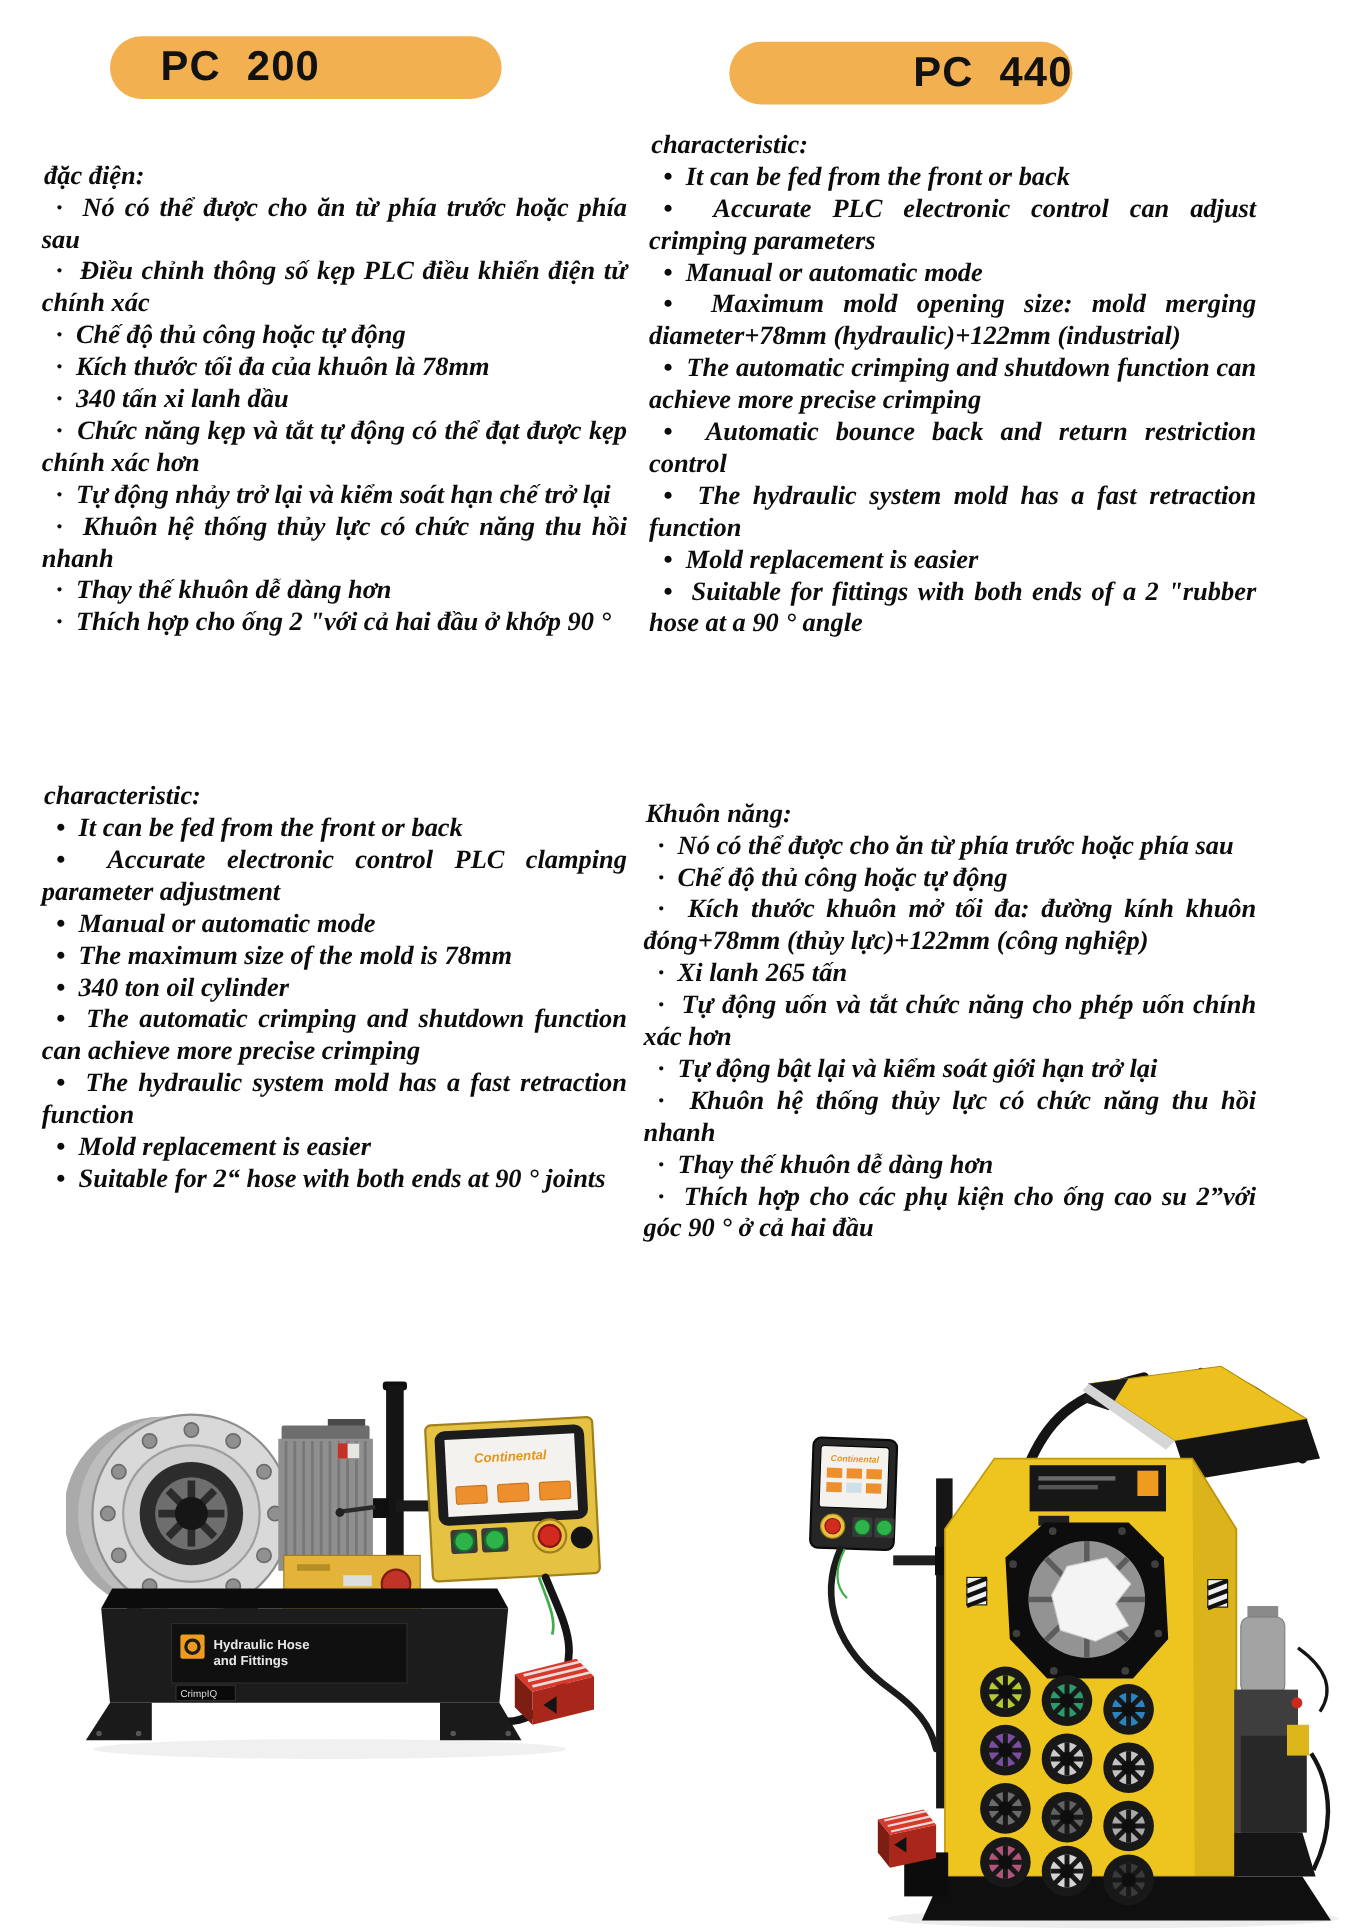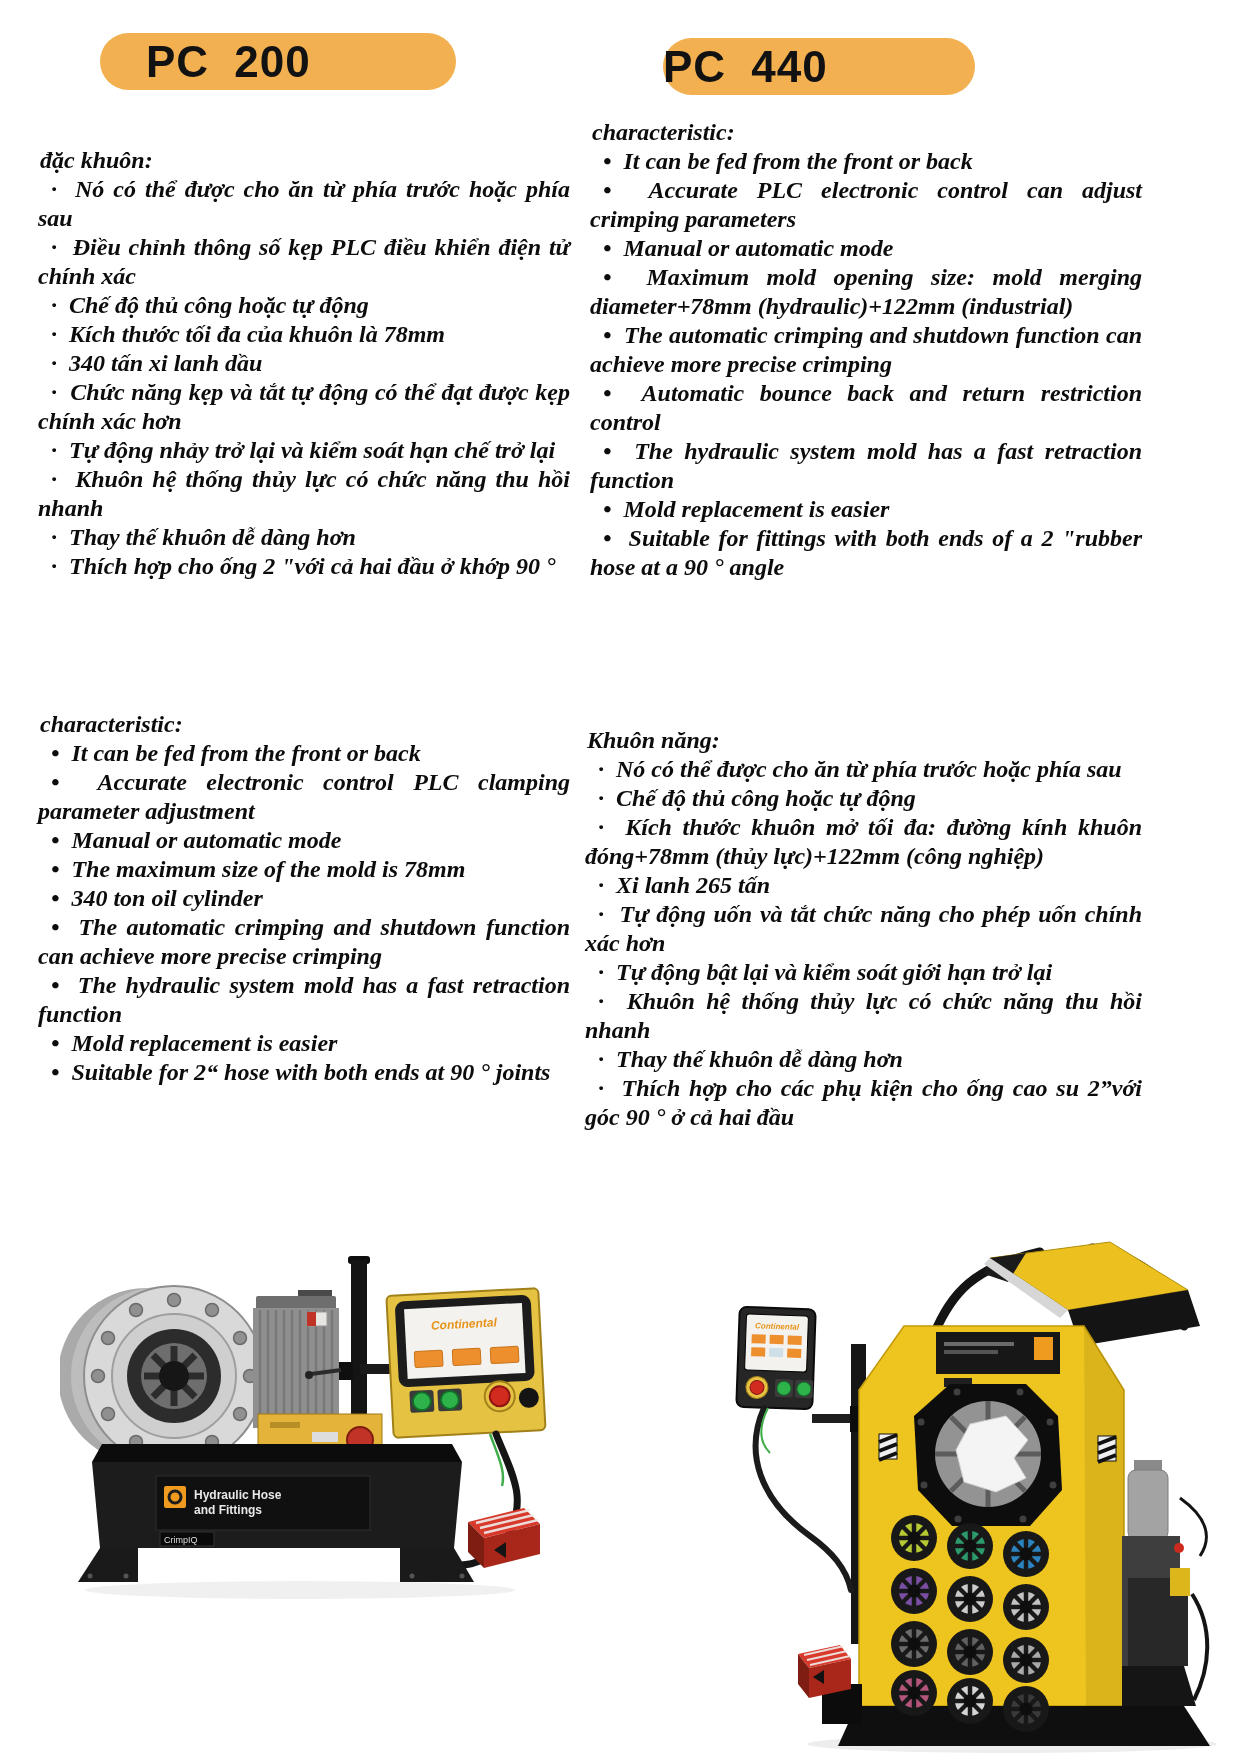--- a/index.html
+++ b/index.html
@@ -9,25 +9,25 @@
     background:#ffffff;
     overflow:hidden;
     font-family:"Liberation Serif",serif;
   }
   .badge{
     position:absolute;
     height:57px;border-radius:29px;
     background:#f2b050;
     display:flex;align-items:center;
     font-family:"Liberation Sans",sans-serif;
-    font-weight:700;font-size:44px;color:#121212;
+    font-weight:700;font-size:38px;color:#121212;
     word-spacing:12px;letter-spacing:1px;
   }
   .badge.pc200{left:100px;top:33px;width:310px;padding-left:46px;}
-  .badge.pc440{left:663px;top:38px;width:312px;justify-content:flex-start;padding-left:0;}
+  .badge.pc440{left:663px;top:38px;width:312px;justify-content:flex-end;padding-left:0;}
   .txtcol{
     position:absolute;
     font-style:italic;font-weight:bold;
     font-size:24px;line-height:29px;color:#0c0c0c;
     text-align:justify;
   }
   .txtcol .sec-heading{text-indent:2px;}
   .txtcol .li{text-indent:13px;}
   .col-left-vi{left:38px;top:146px;width:532px;}
   .col-left-en{left:38px;top:710px;width:532px;}
@@ -41,21 +41,21 @@
 <body>
 
 <div class="badge pc200">
   <span>PC 200</span>
 </div>
 <div class="badge pc440">
   <span>PC 440</span>
 </div>
 
 <div class="txtcol col-left-vi">
-  <div class="sec-heading">đặc khuôn:</div>
+  <div class="sec-heading">đặc điện:</div>
   <div>
       <div class="li">·&nbsp; Nó có thể được cho ăn từ phía trước hoặc phía sau</div>
       <div class="li">·&nbsp; Điều chỉnh thông số kẹp PLC điều khiển điện tử chính xác</div>
       <div class="li">·&nbsp; Chế độ thủ công hoặc tự động</div>
       <div class="li">·&nbsp; Kích thước tối đa của khuôn là 78mm</div>
       <div class="li">·&nbsp; 340 tấn xi lanh dầu</div>
       <div class="li">·&nbsp; Chức năng kẹp và tắt tự động có thể đạt được kẹp chính xác hơn</div>
       <div class="li">·&nbsp; Tự động nhảy trở lại và kiểm soát hạn chế trở lại</div>
       <div class="li">·&nbsp; Khuôn hệ thống thủy lực có chức năng thu hồi nhanh</div>
       <div class="li">·&nbsp; Thay thế khuôn dễ dàng hơn</div>

